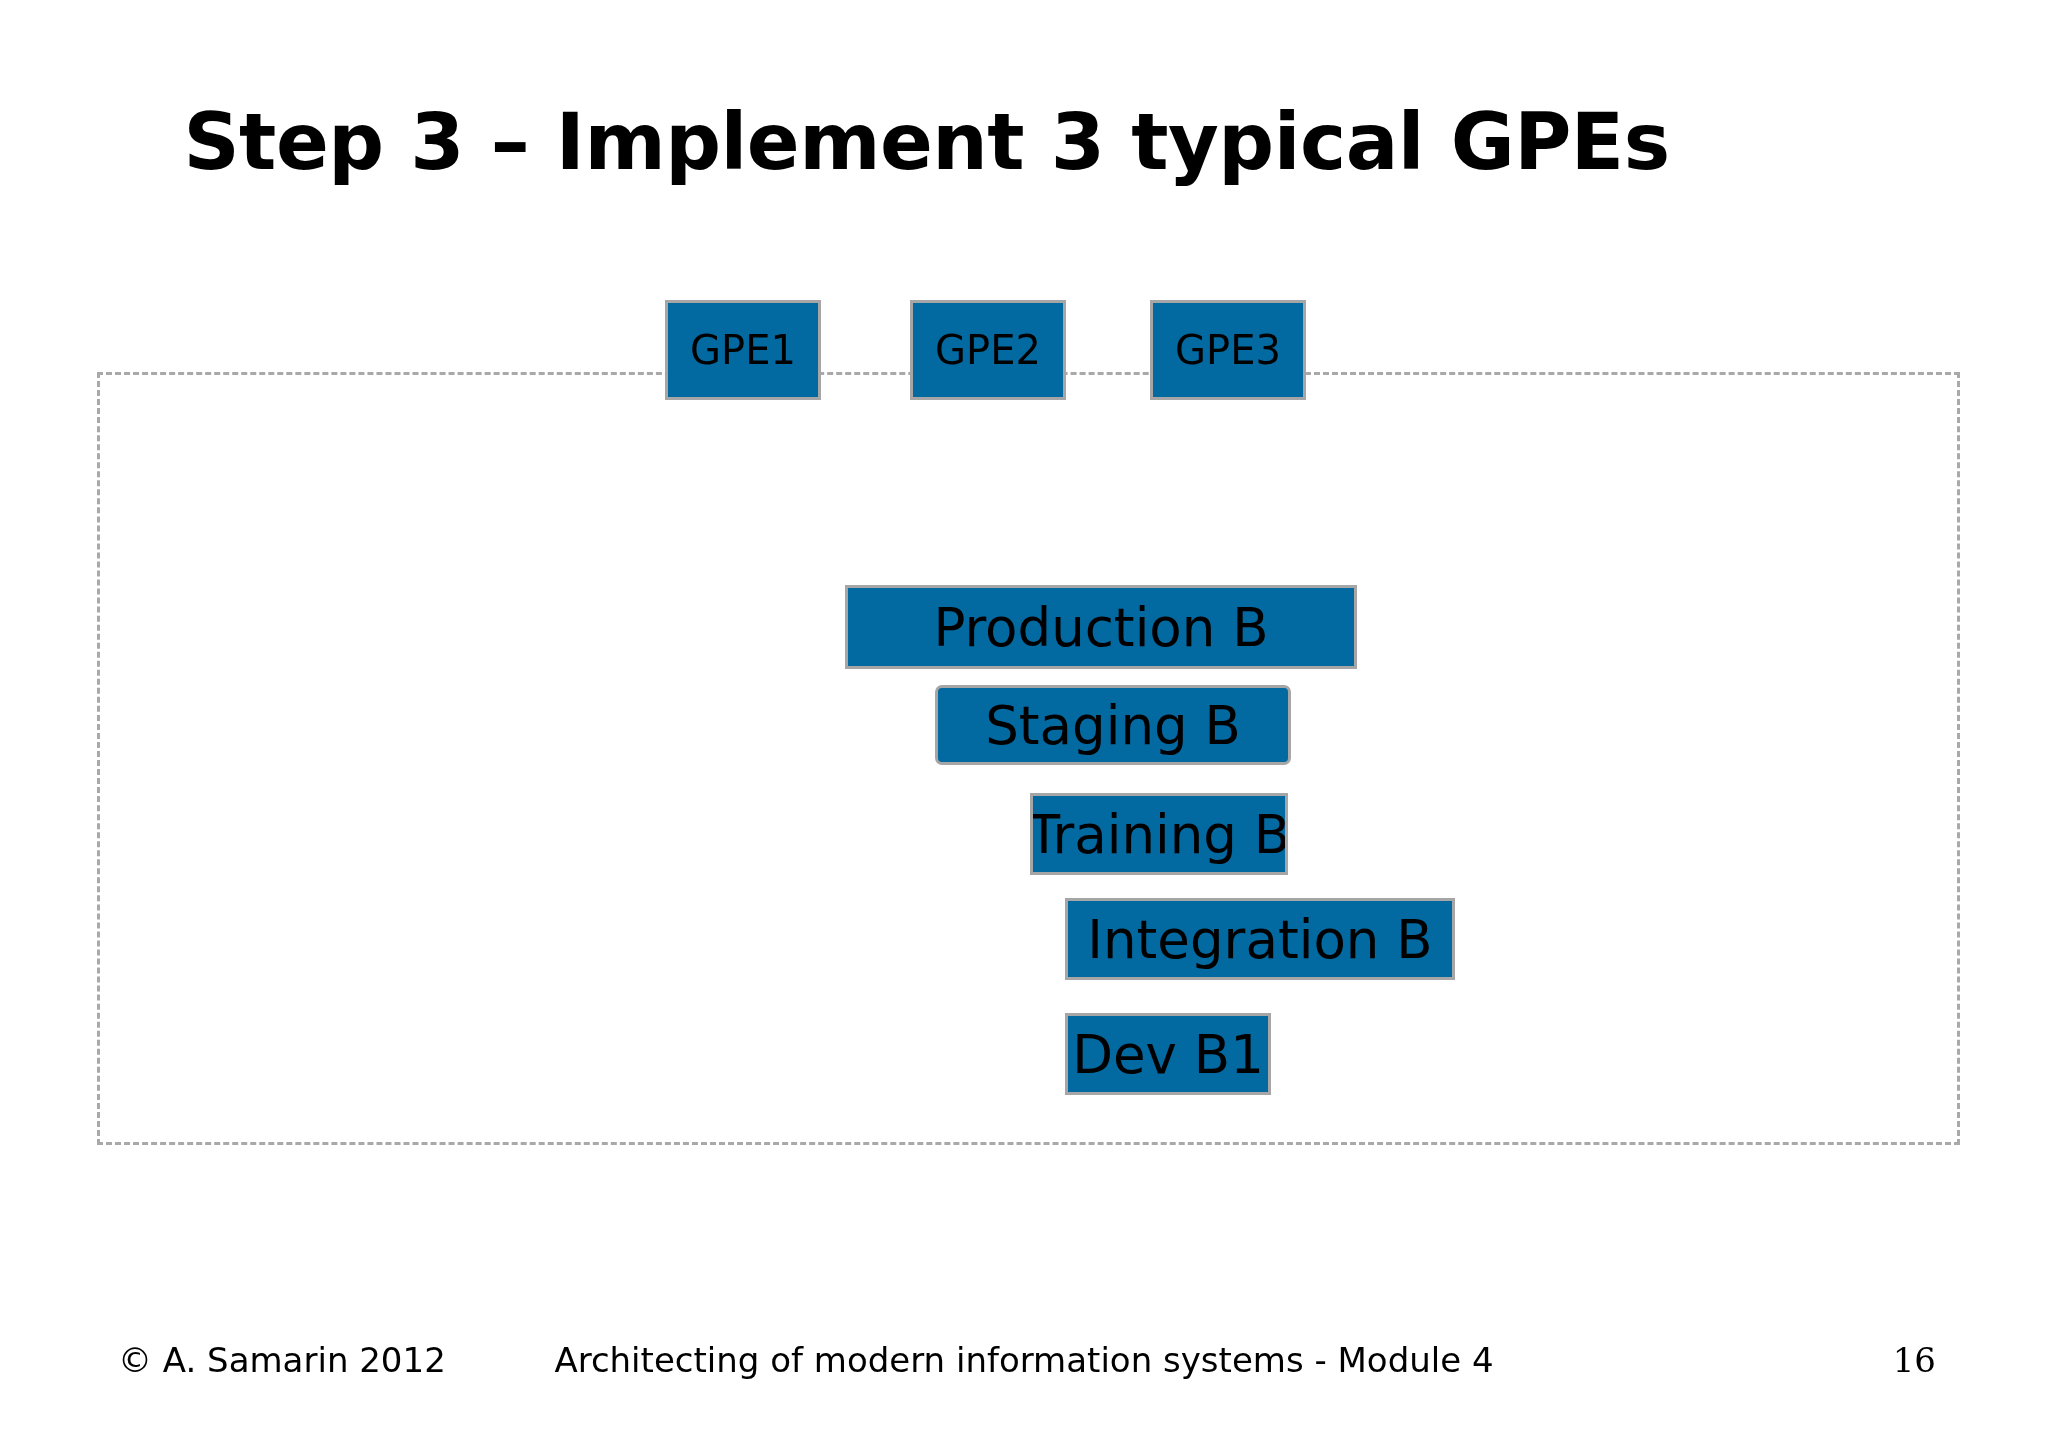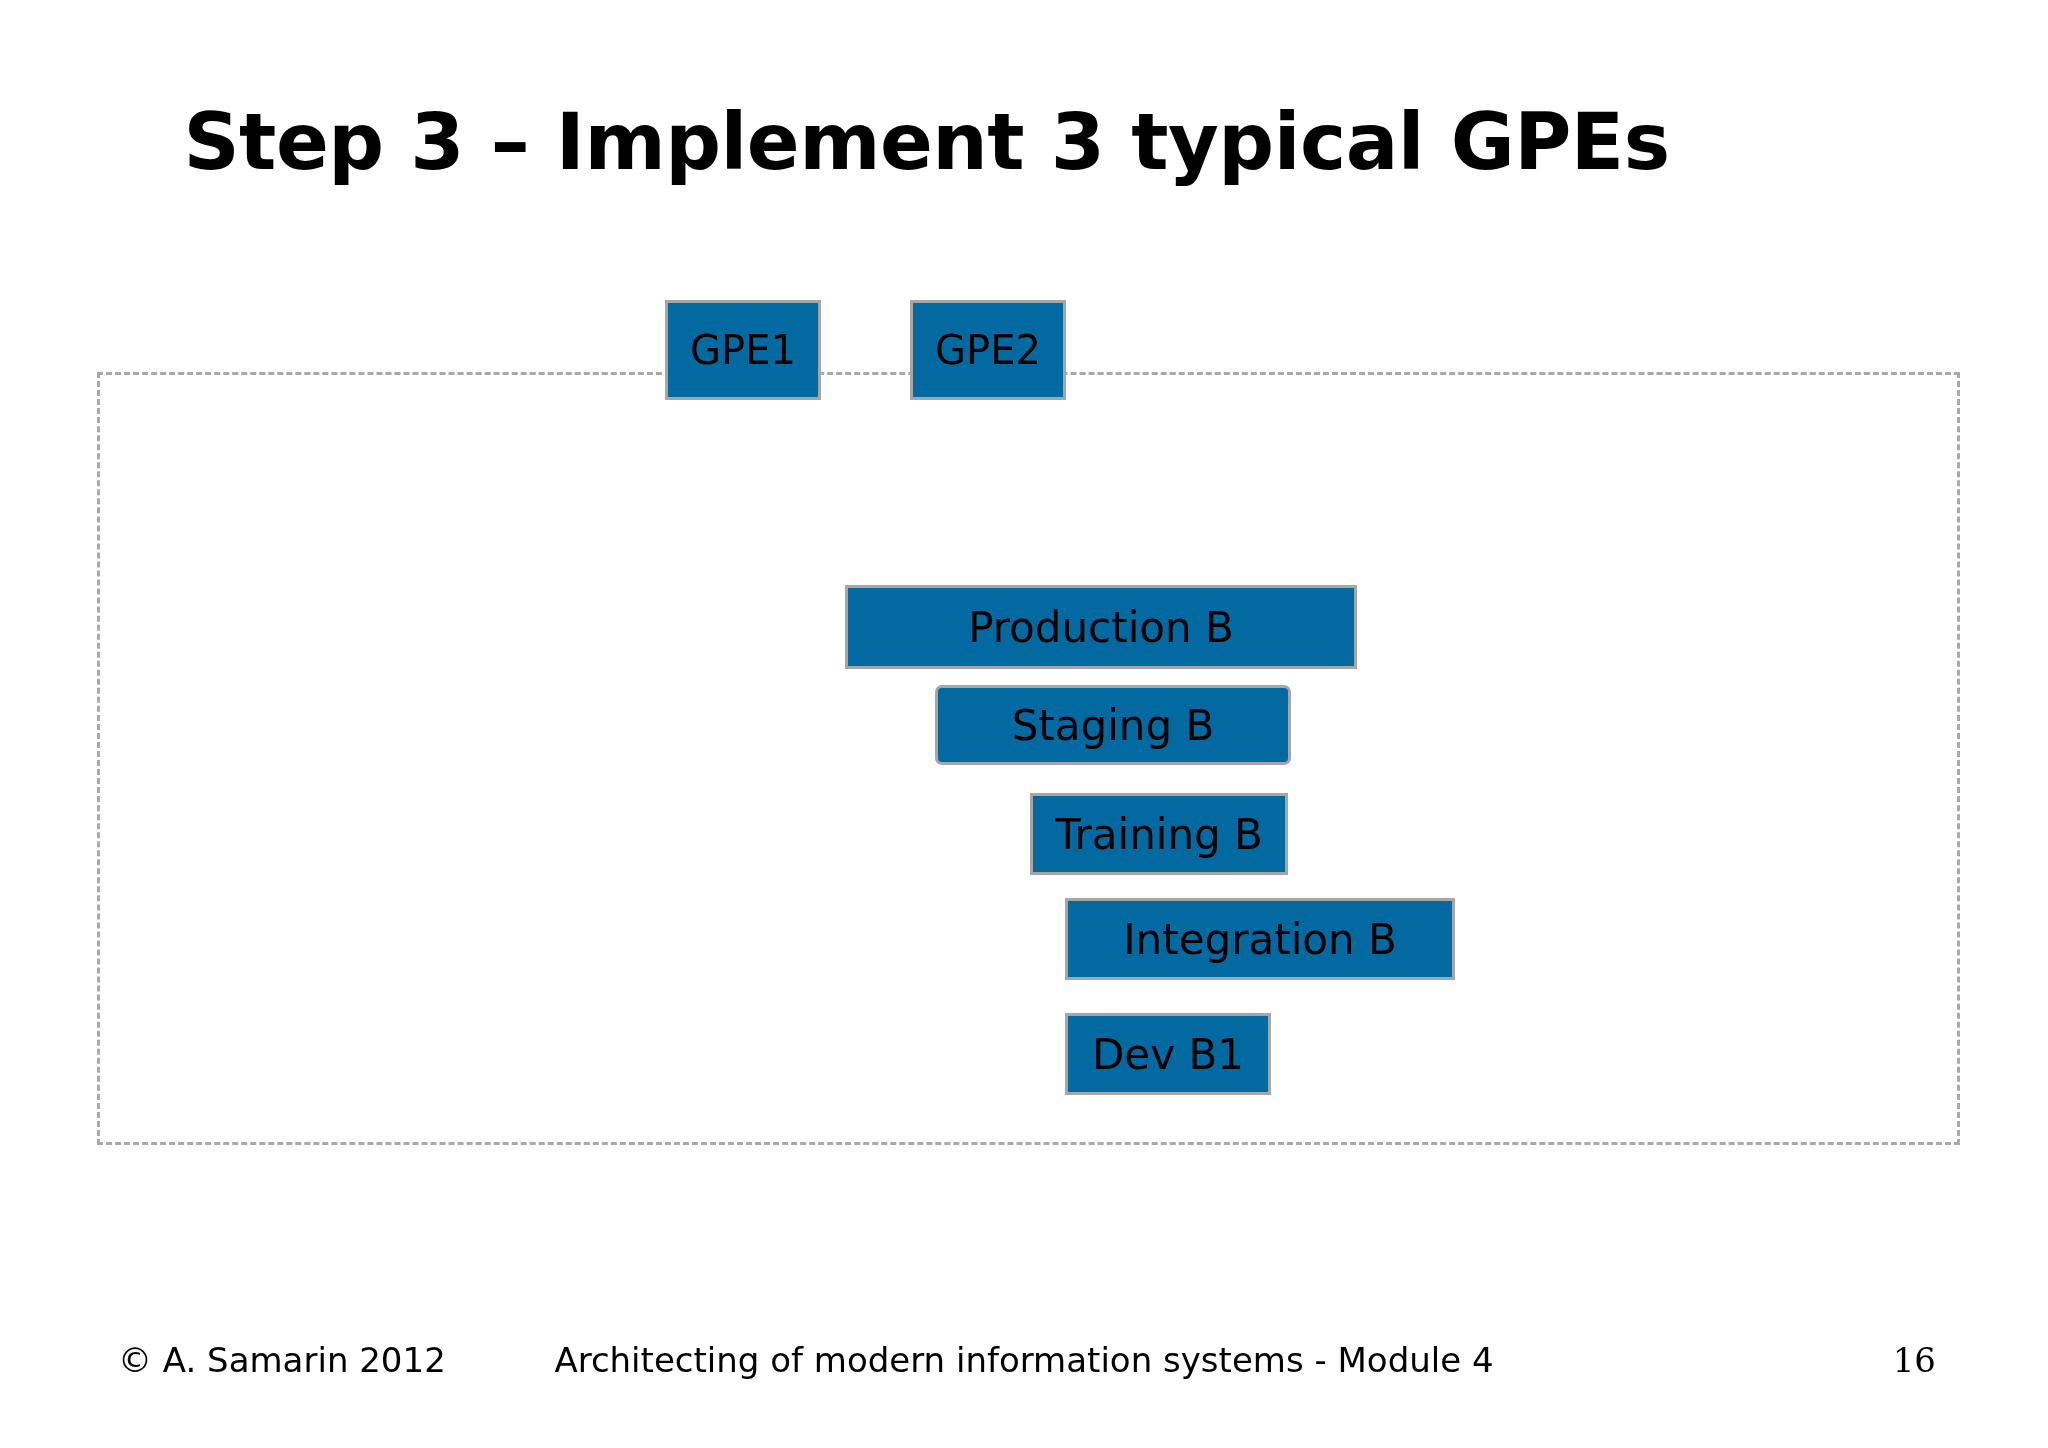--- a/index.html
+++ b/index.html
@@ -66,21 +66,21 @@
   .gpe-box {
     font-size: 40px;
     z-index: 3;
   }
   #gpe-box-1 { left: 665px;  top: 300px; width: 156px; height: 100px; }
   #gpe-box-2 { left: 910px;  top: 300px; width: 156px; height: 100px; }
   #gpe-box-3 { left: 1150px; top: 300px; width: 156px; height: 100px; }
 
   
   .env-box {
-    font-size: 42px;
+    font-size: 53px;
     z-index: 2;
   }
   #env-box-production { left: 845px;  top: 585px;  width: 512px; height: 84px; }
   #env-box-staging    { left: 935px;  top: 685px;  width: 356px; height: 80px; border-radius: 7px; }
   #env-box-training   { left: 1030px; top: 793px;  width: 258px; height: 82px; }
   #env-box-integration{ left: 1065px; top: 898px;  width: 390px; height: 82px; }
   #env-box-dev        { left: 1065px; top: 1013px; width: 206px; height: 82px; }
 
   
   #footer {
@@ -122,20 +122,23 @@
   <div id="gpe-zone"></div>
 
   <div class="node-box gpe-box" id="gpe-box-1">
     <span>GPE1</span>
   </div>
 
   <div class="node-box gpe-box" id="gpe-box-2">
     <span>GPE2</span>
   </div>
 
+  <div class="node-box gpe-box" id="gpe-box-3">
+    <span>GPE3</span>
+  </div>
 
   <div class="node-box env-box" id="env-box-production">
     <span>Production B</span>
   </div>
 
   <div class="node-box env-box" id="env-box-staging">
     <span>Staging B</span>
   </div>
 
   <div class="node-box env-box" id="env-box-training">

